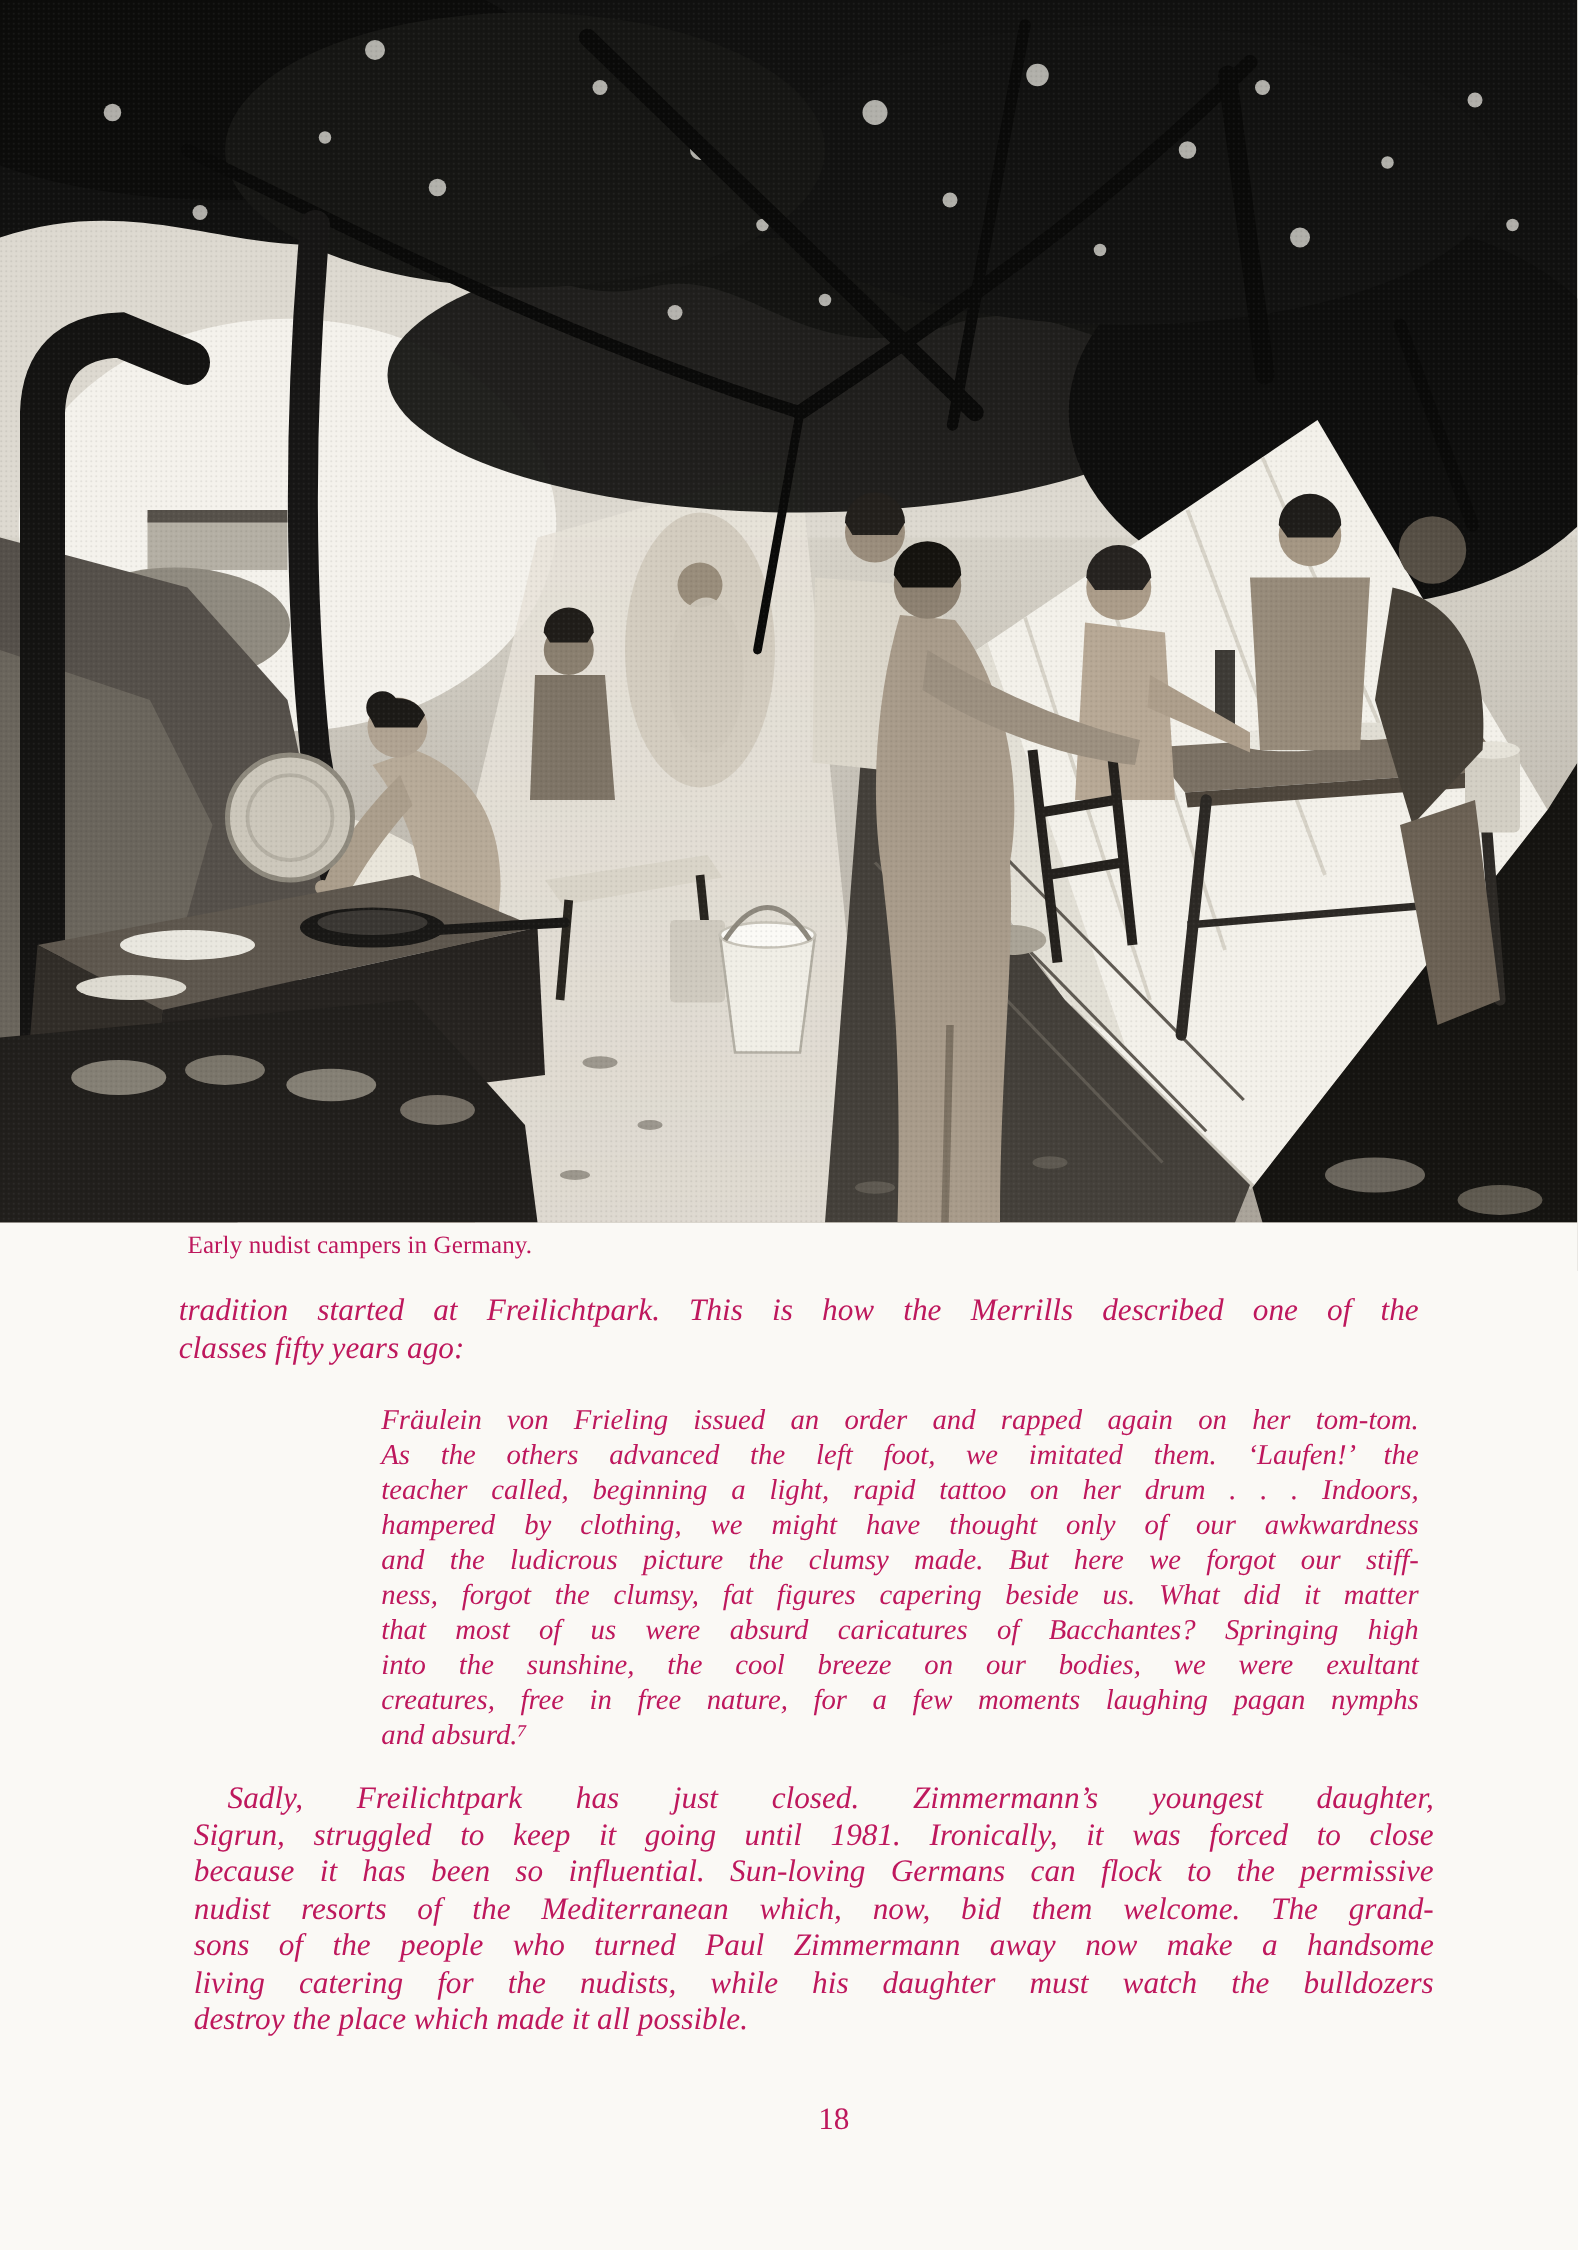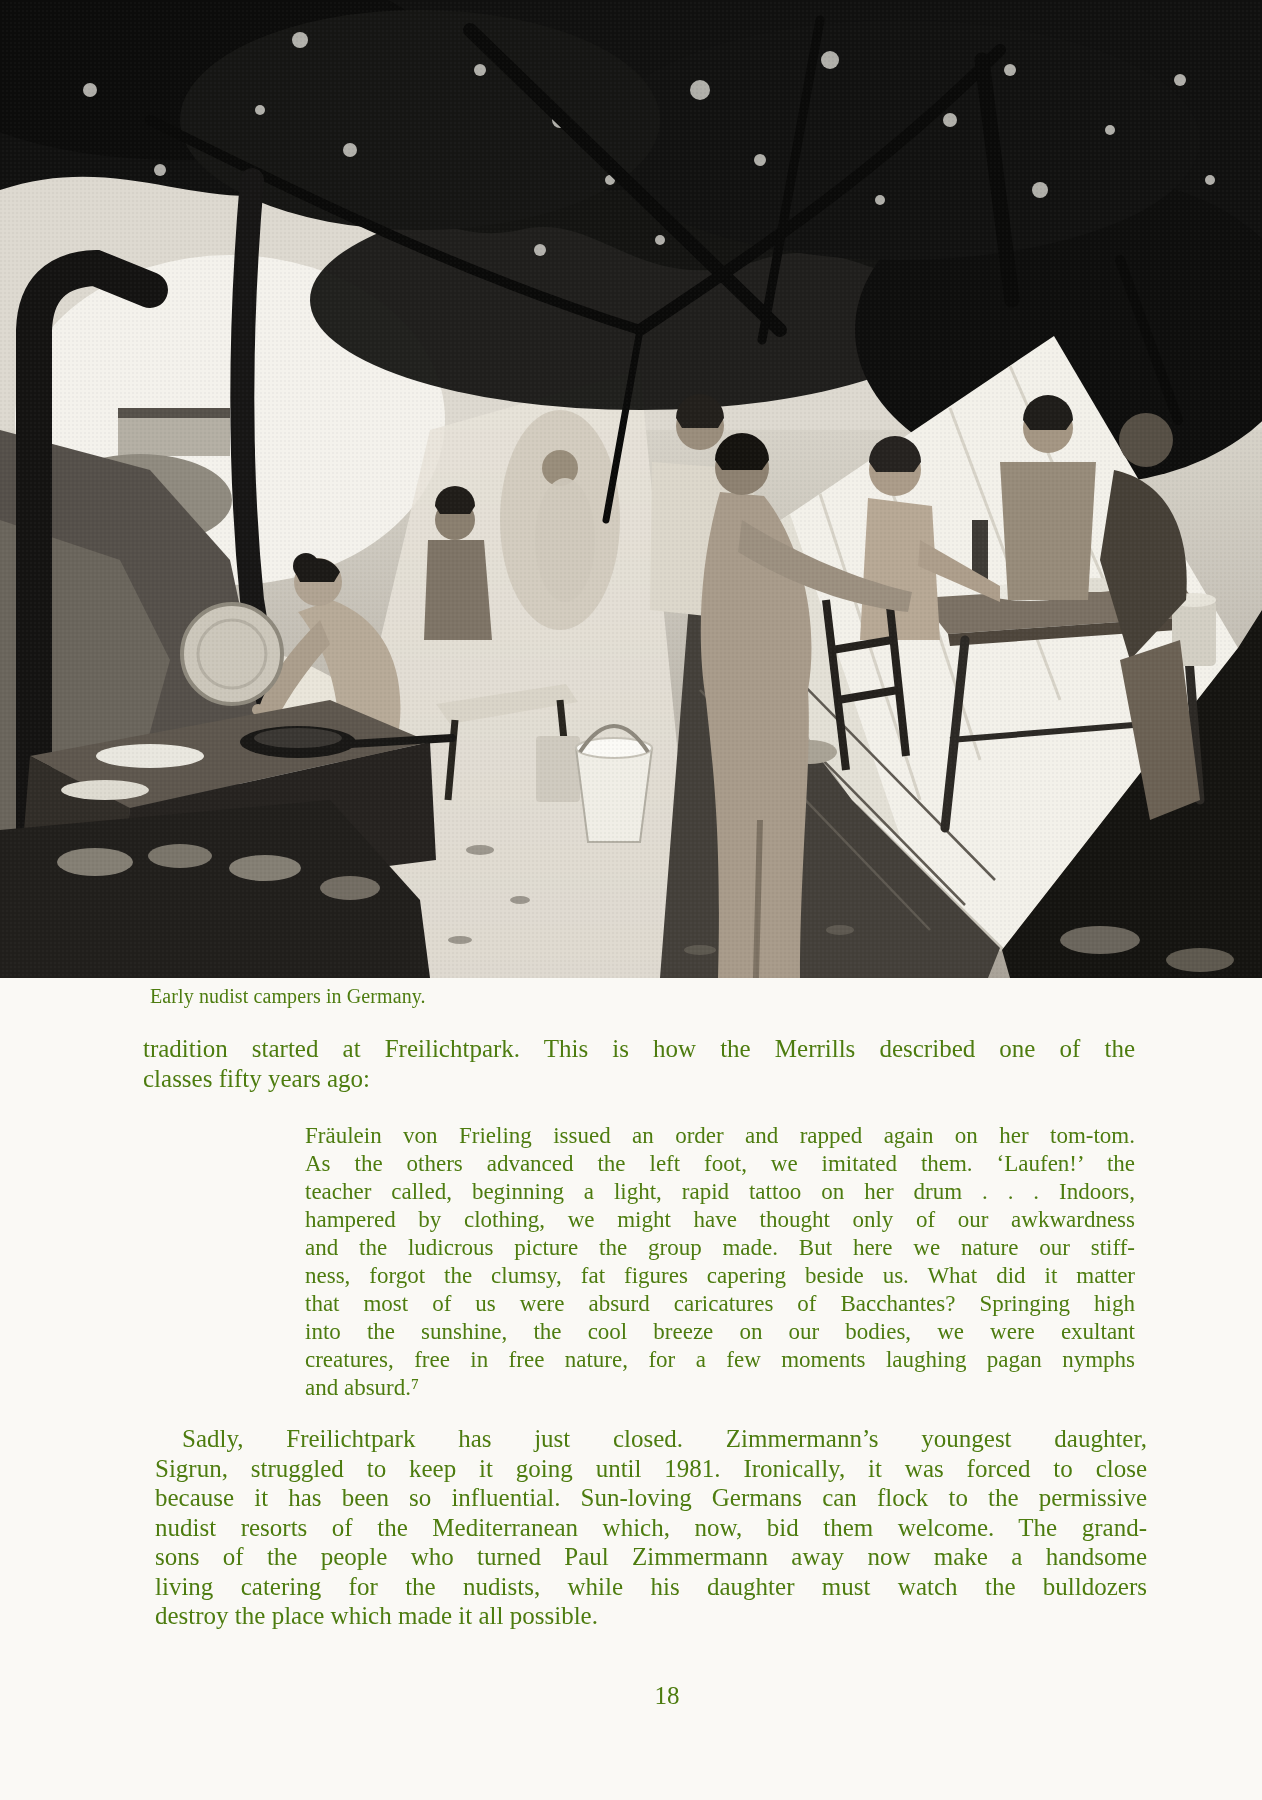--- a/index.html
+++ b/index.html
@@ -1,34 +1,34 @@
 <!DOCTYPE html>
 <html><head>
 <meta charset="utf-8">
 <style>
   html,body{margin:0;padding:0;background:#e8e6e0;}
   .page{
     position:relative;
     width:1262px;height:1800px;
     background:#faf9f5;
     font-family:"Liberation Serif","DejaVu Serif",serif;
-    color:#4d7c0f;
+    color:#be185d;
     overflow:hidden;
   }
   .photo{
     position:absolute;left:0;top:0;width:1262px;height:978px;margin:0;
     background:#d8d4cb;
   }
   .photo svg{display:block;width:100%;height:100%;}
   .caption{
     position:absolute;left:150px;top:984px;width:800px;
     font-size:20px;line-height:24px;letter-spacing:0.1px;
   }
   .para{position:absolute;}
-  .para .tl{text-align:justify;text-align-last:left;}
+  .para .tl{text-align:justify;text-align-last:left;font-style:italic;}
   .para .jl{text-align-last:justify;}
   .para-intro{
     left:143px;top:1034px;width:992px;
     font-size:25px;line-height:29.5px;
   }
   .para-quote{
     left:305px;top:1122px;width:830px;
     font-size:23px;line-height:28px;
   }
   .para-closing{
@@ -264,21 +264,21 @@
   <div class="para para-intro">
       <div class="tl jl">tradition started at Freilichtpark. This is how the Merrills described one of the</div>
       <div class="tl">classes fifty years ago:</div>
     </div>
 
   <div class="para para-quote">
       <div class="tl jl">Fräulein von Frieling issued an order and rapped again on her tom-tom.</div>
       <div class="tl jl">As the others advanced the left foot, we imitated them. ‘Laufen!’ the</div>
       <div class="tl jl">teacher called, beginning a light, rapid tattoo on her drum . . . Indoors,</div>
       <div class="tl jl">hampered by clothing, we might have thought only of our awkwardness</div>
-      <div class="tl jl">and the ludicrous picture the group made. But here we nature our stiff-</div>
+      <div class="tl jl">and the ludicrous picture the clumsy made. But here we forgot our stiff-</div>
       <div class="tl jl">ness, forgot the clumsy, fat figures capering beside us. What did it matter</div>
       <div class="tl jl">that most of us were absurd caricatures of Bacchantes? Springing high</div>
       <div class="tl jl">into the sunshine, the cool breeze on our bodies, we were exultant</div>
       <div class="tl jl">creatures, free in free nature, for a few moments laughing pagan nymphs</div>
       <div class="tl">and absurd.⁷</div>
     </div>
 
   <div class="para para-closing indent-first">
       <div class="tl jl">Sadly, Freilichtpark has just closed. Zimmermann’s youngest daughter,</div>
       <div class="tl jl">Sigrun, struggled to keep it going until 1981. Ironically, it was forced to close</div>

